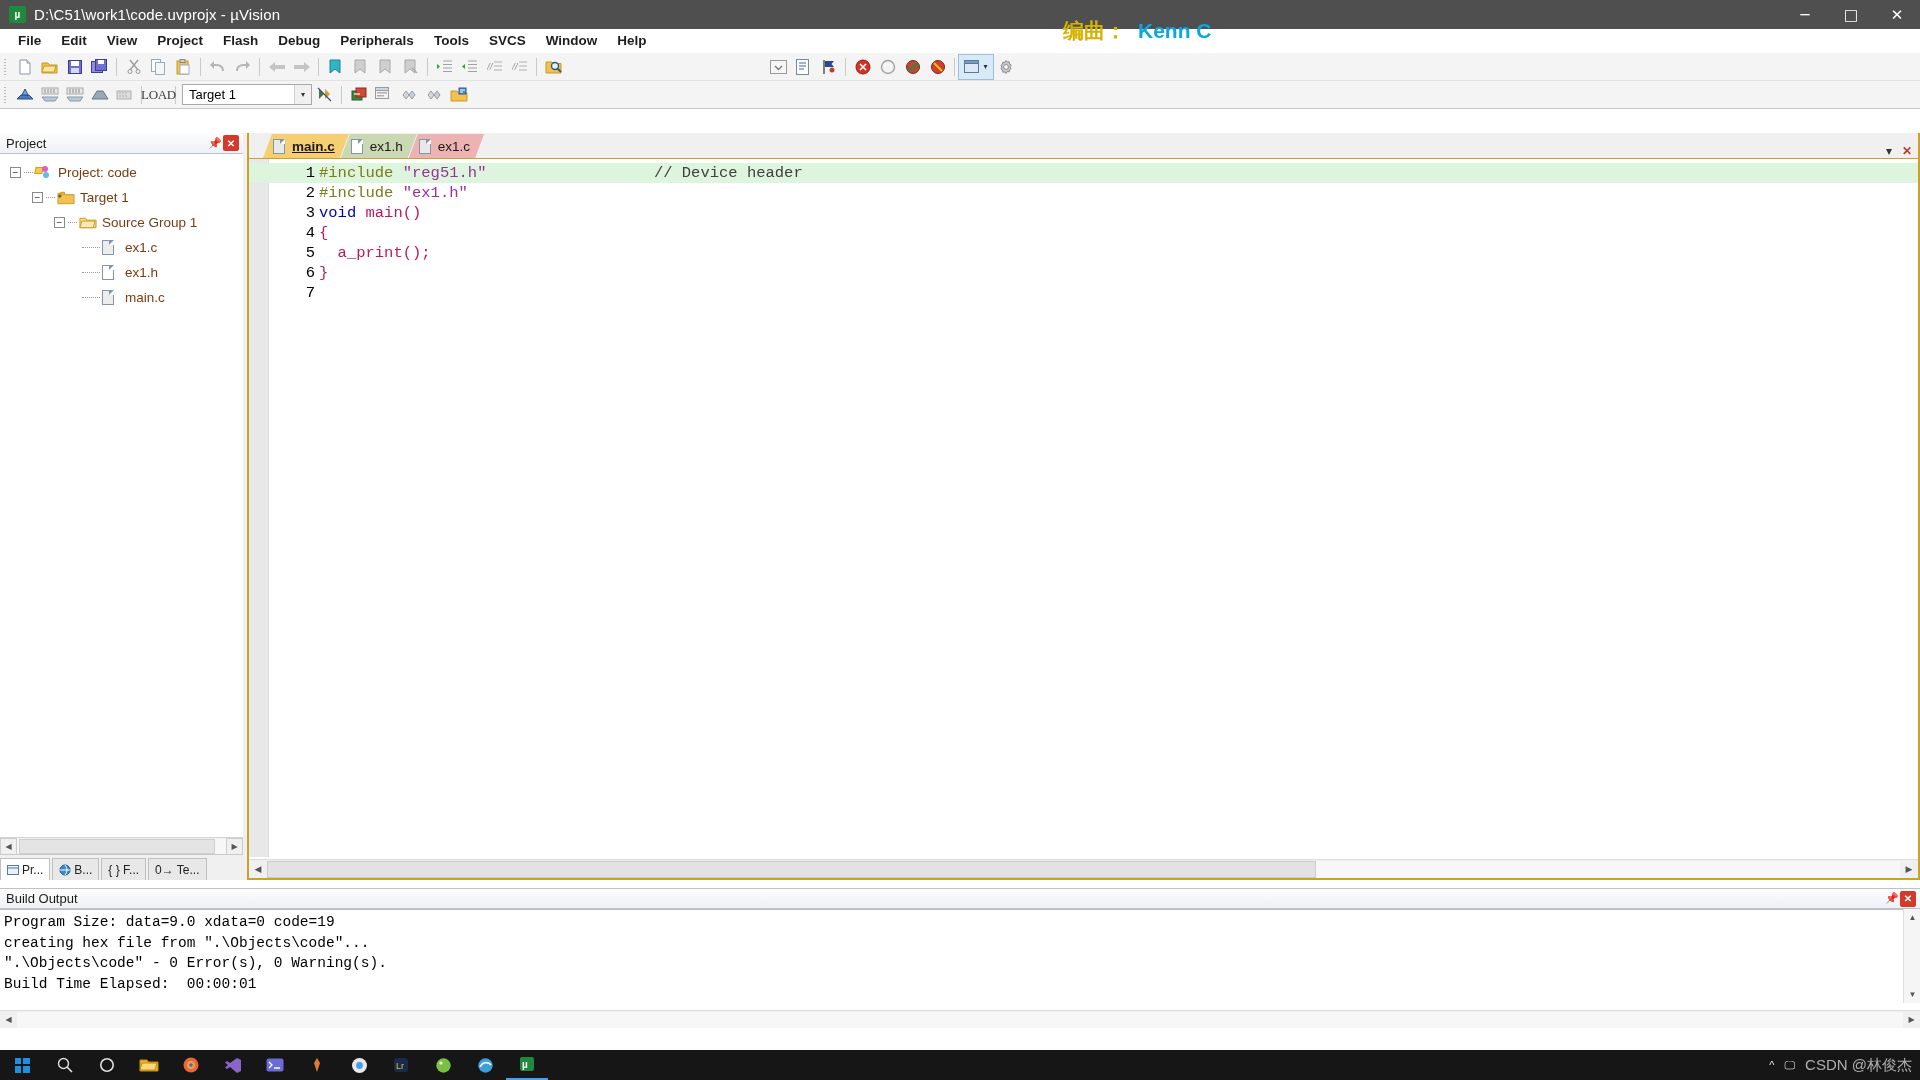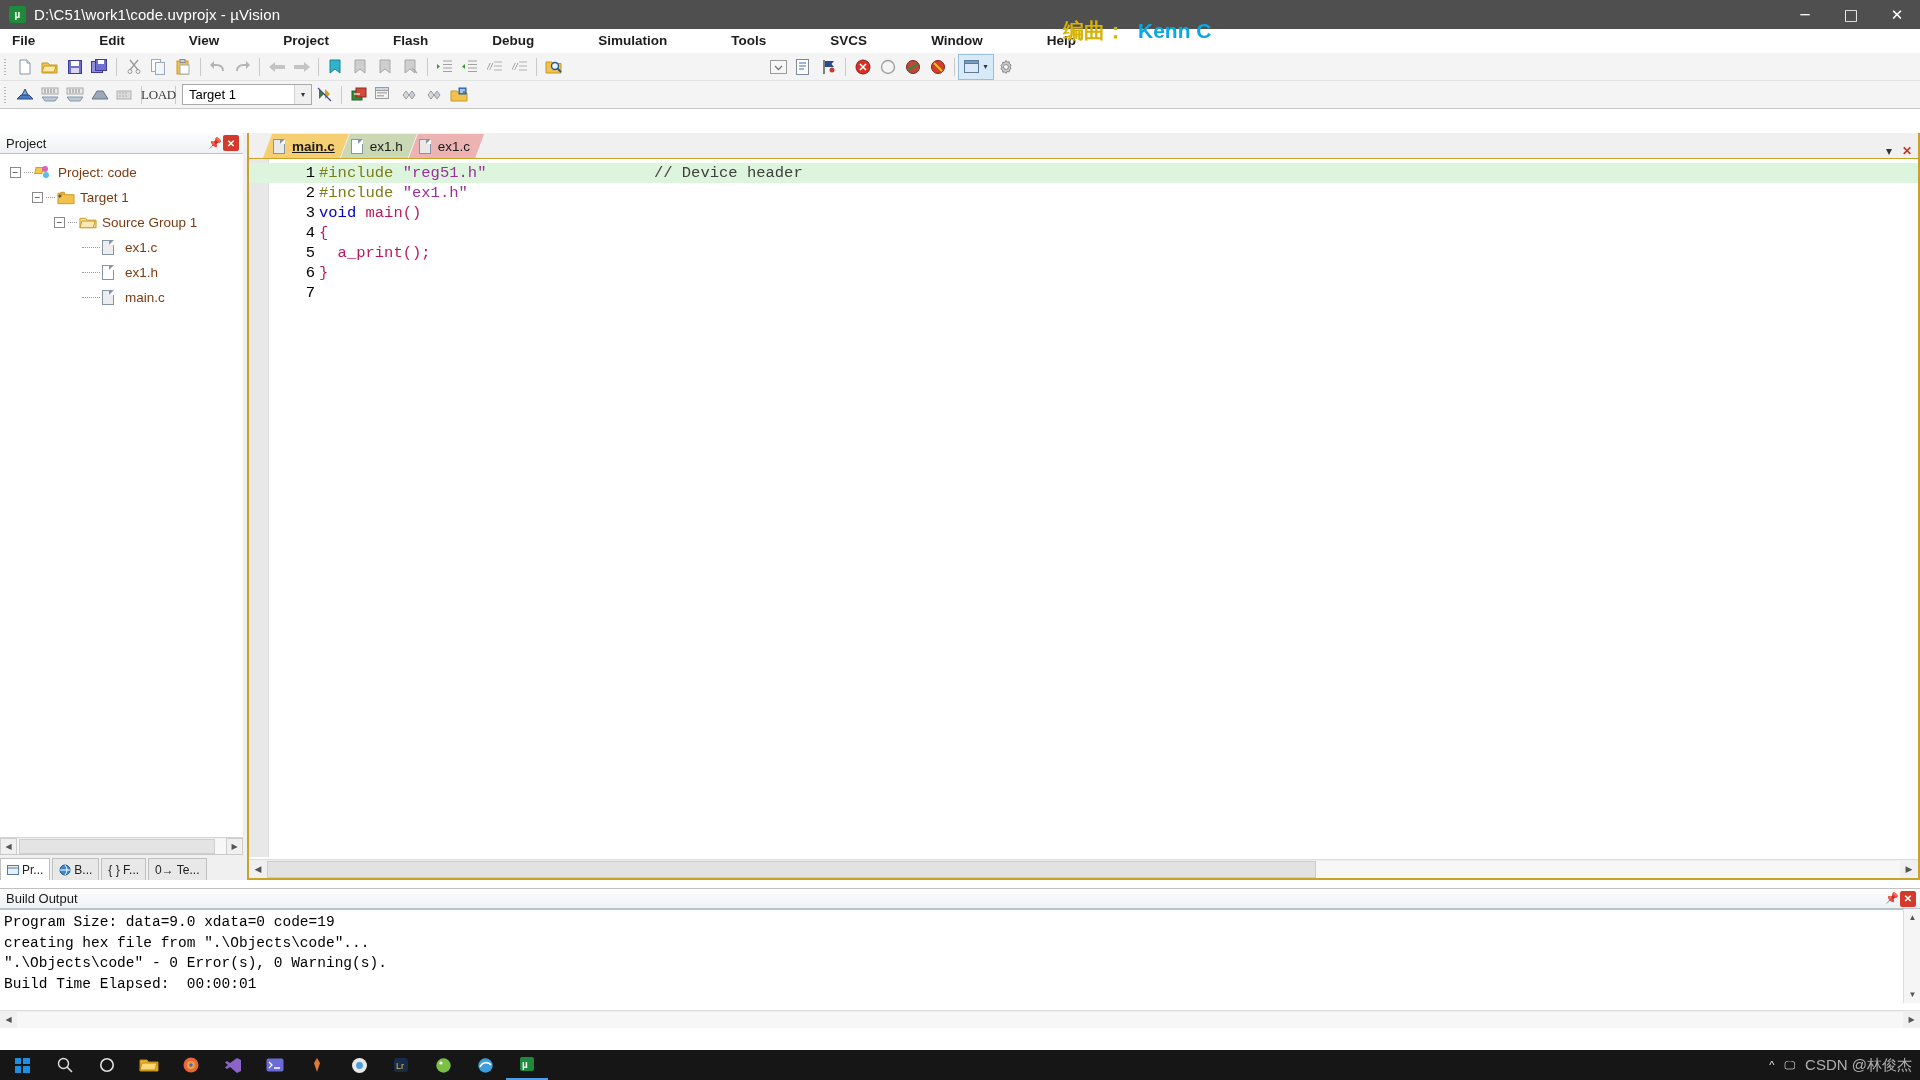--- a/index.html
+++ b/index.html
@@ -28,21 +28,21 @@
   .titlebar .ttl { font-size: 15px; letter-spacing: .1px; }
   .titlebar .wbtns { position: absolute; right: 0; top: 0; height: 29px; display: flex; }
   .titlebar .wbtn {
     width: 46px; height: 29px; display: flex; align-items: center; justify-content: center;
     color: #ffffff; font-size: 15px; font-family: "DejaVu Sans", sans-serif;
   }
 
   
   .menubar {
     height: 24px; background: #ffffff; display: flex; align-items: center;
-    padding-left: 2px; border-bottom: 1px solid #ffffff; gap: 44px;
+    padding-left: 8px; border-bottom: 1px solid #ffffff;
   }
   .menubar .mi {
     font-size: 13.5px; color: #1d1d1d; padding: 3px 10px; line-height: 15px;
     font-weight: 600;
   }
 
   
   .toolbar {
     height: 28px; background: #f4f4f4; display: flex; align-items: center;
     border-bottom: 1px solid #e2e2e2; position: relative;
@@ -271,21 +271,21 @@
   </div>
   <div class="wm wm2">制作人：林俊杰</div>
 
   <div class="menubar">
     <div class="mi">File</div>
     <div class="mi">Edit</div>
     <div class="mi">View</div>
     <div class="mi">Project</div>
     <div class="mi">Flash</div>
     <div class="mi">Debug</div>
-    <div class="mi">Simulation</div>
+    <div class="mi">Peripherals</div>
     <div class="mi">Tools</div>
     <div class="mi">SVCS</div>
     <div class="mi">Window</div>
     <div class="mi">Help</div>
   </div>
 
   <div class="toolbar row1">
     <div class="grip"></div>
 
     <div class="tbtn">

